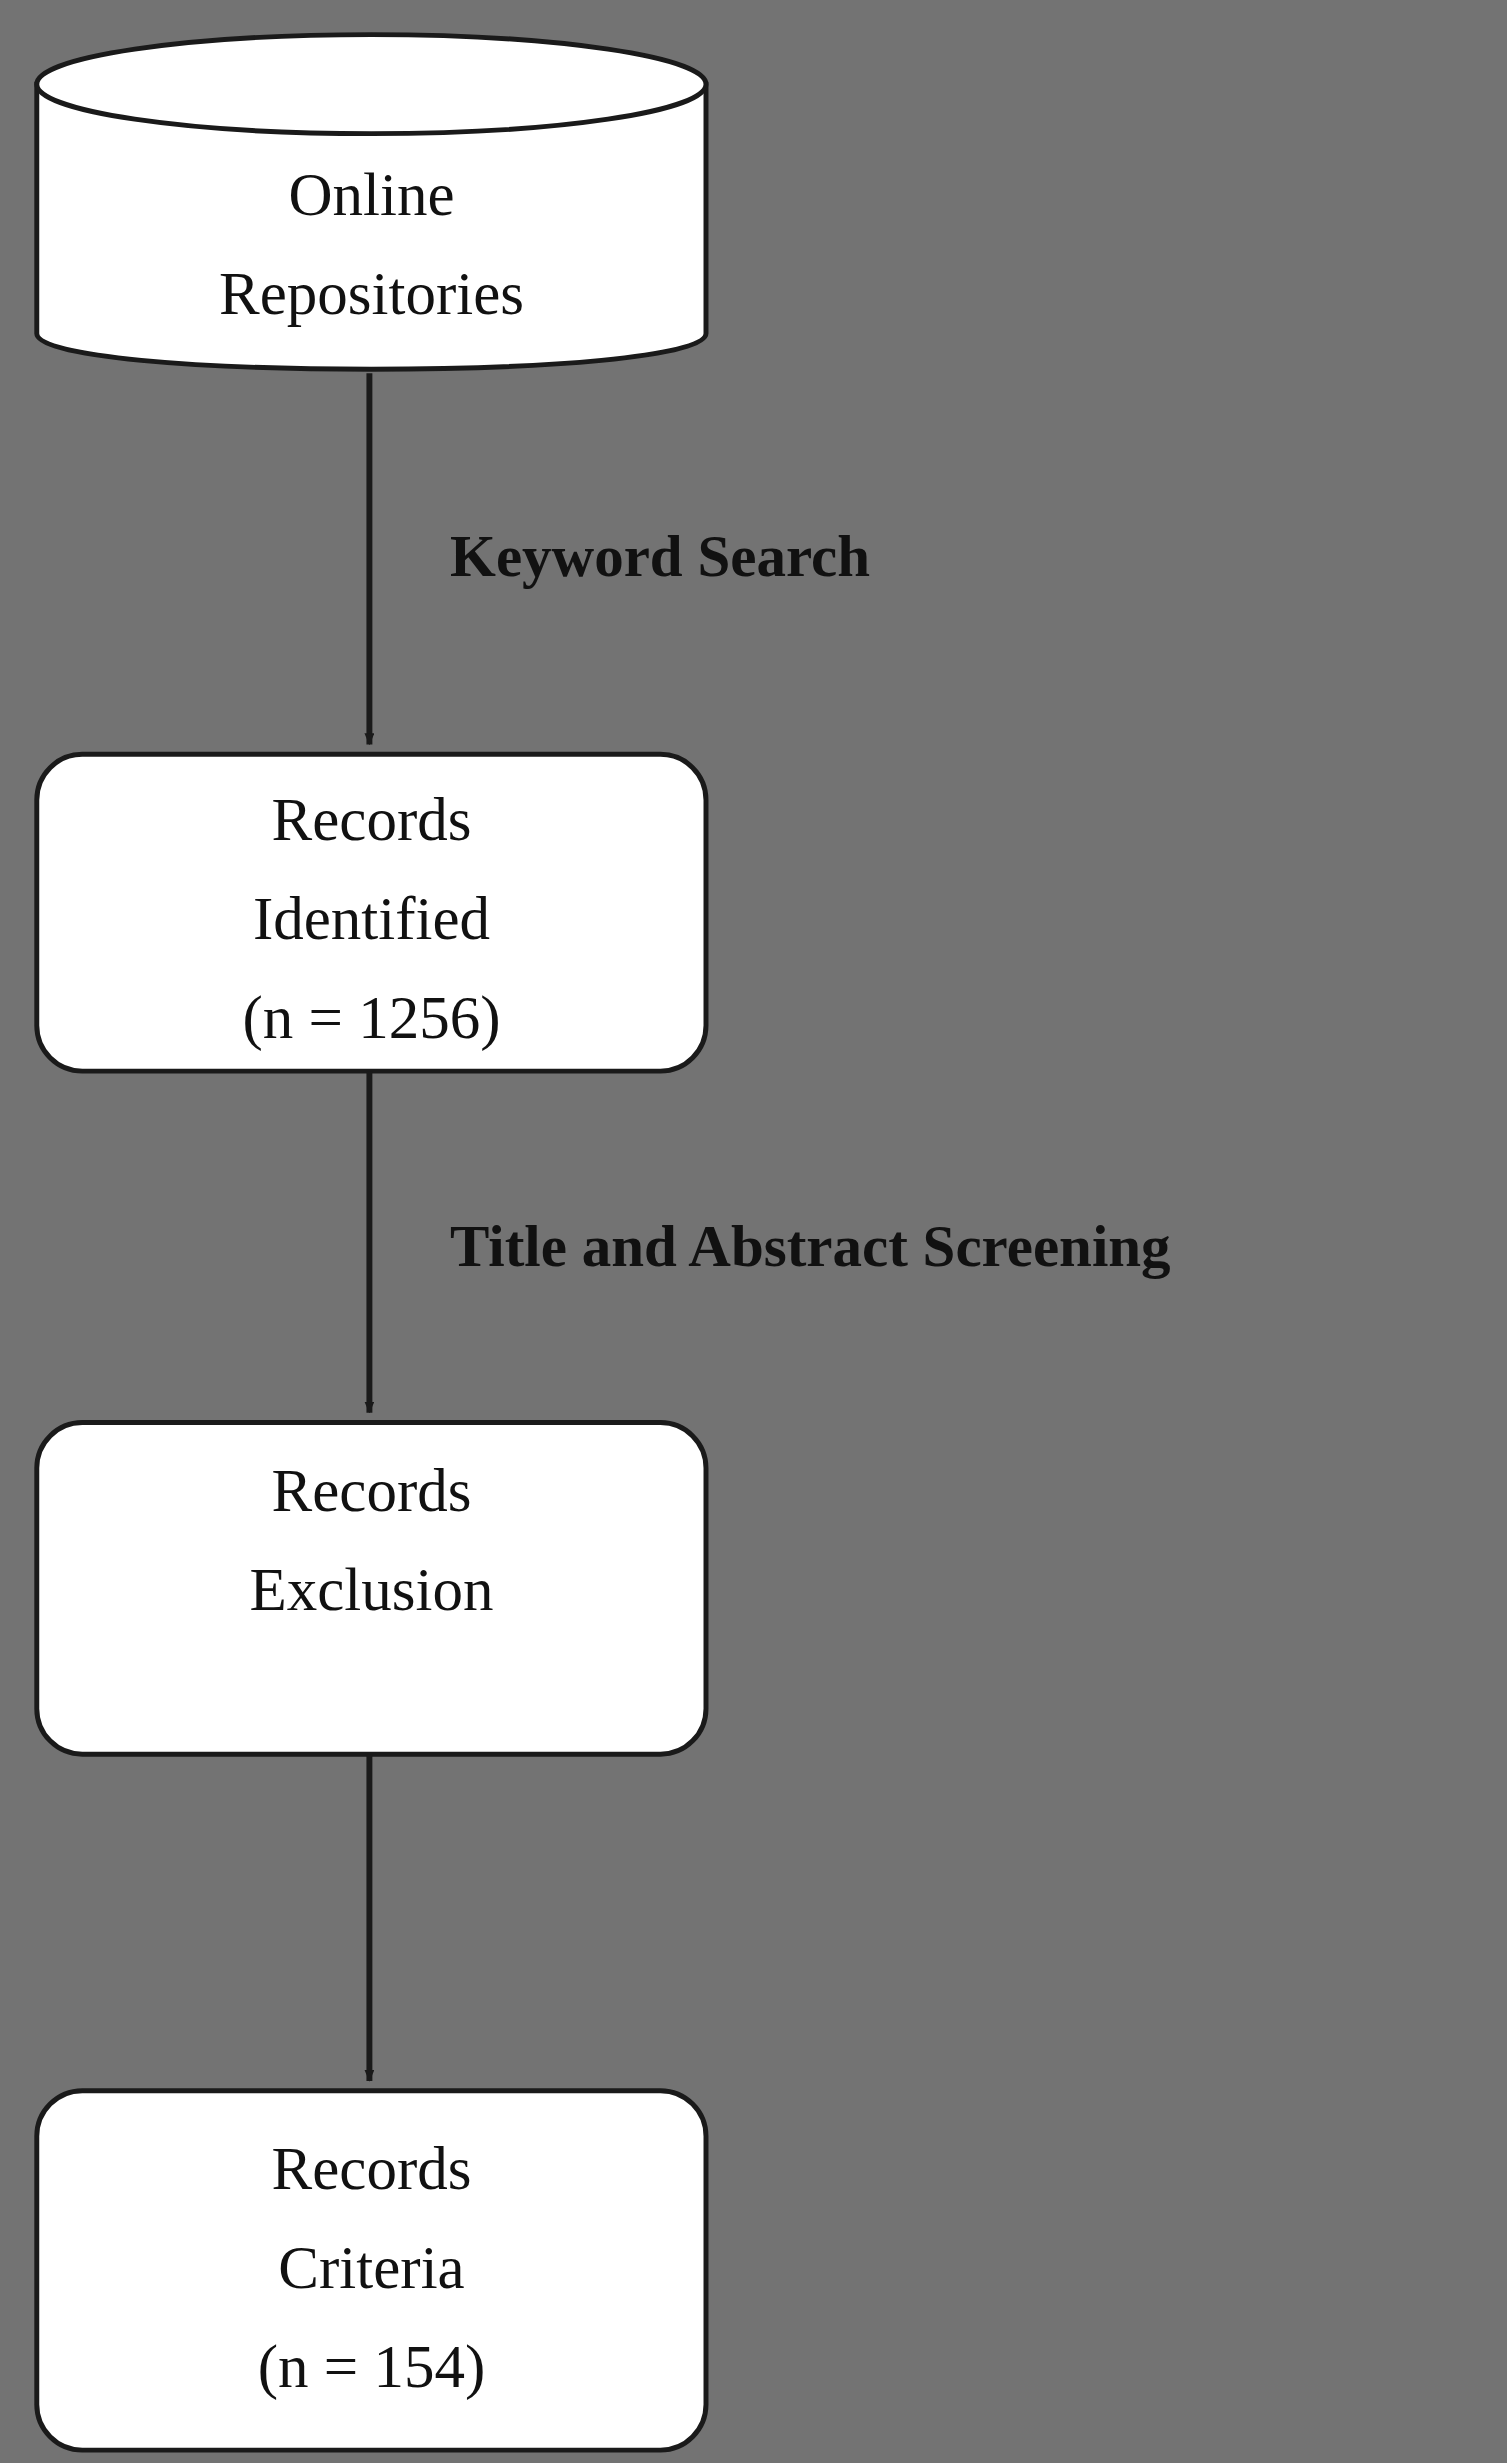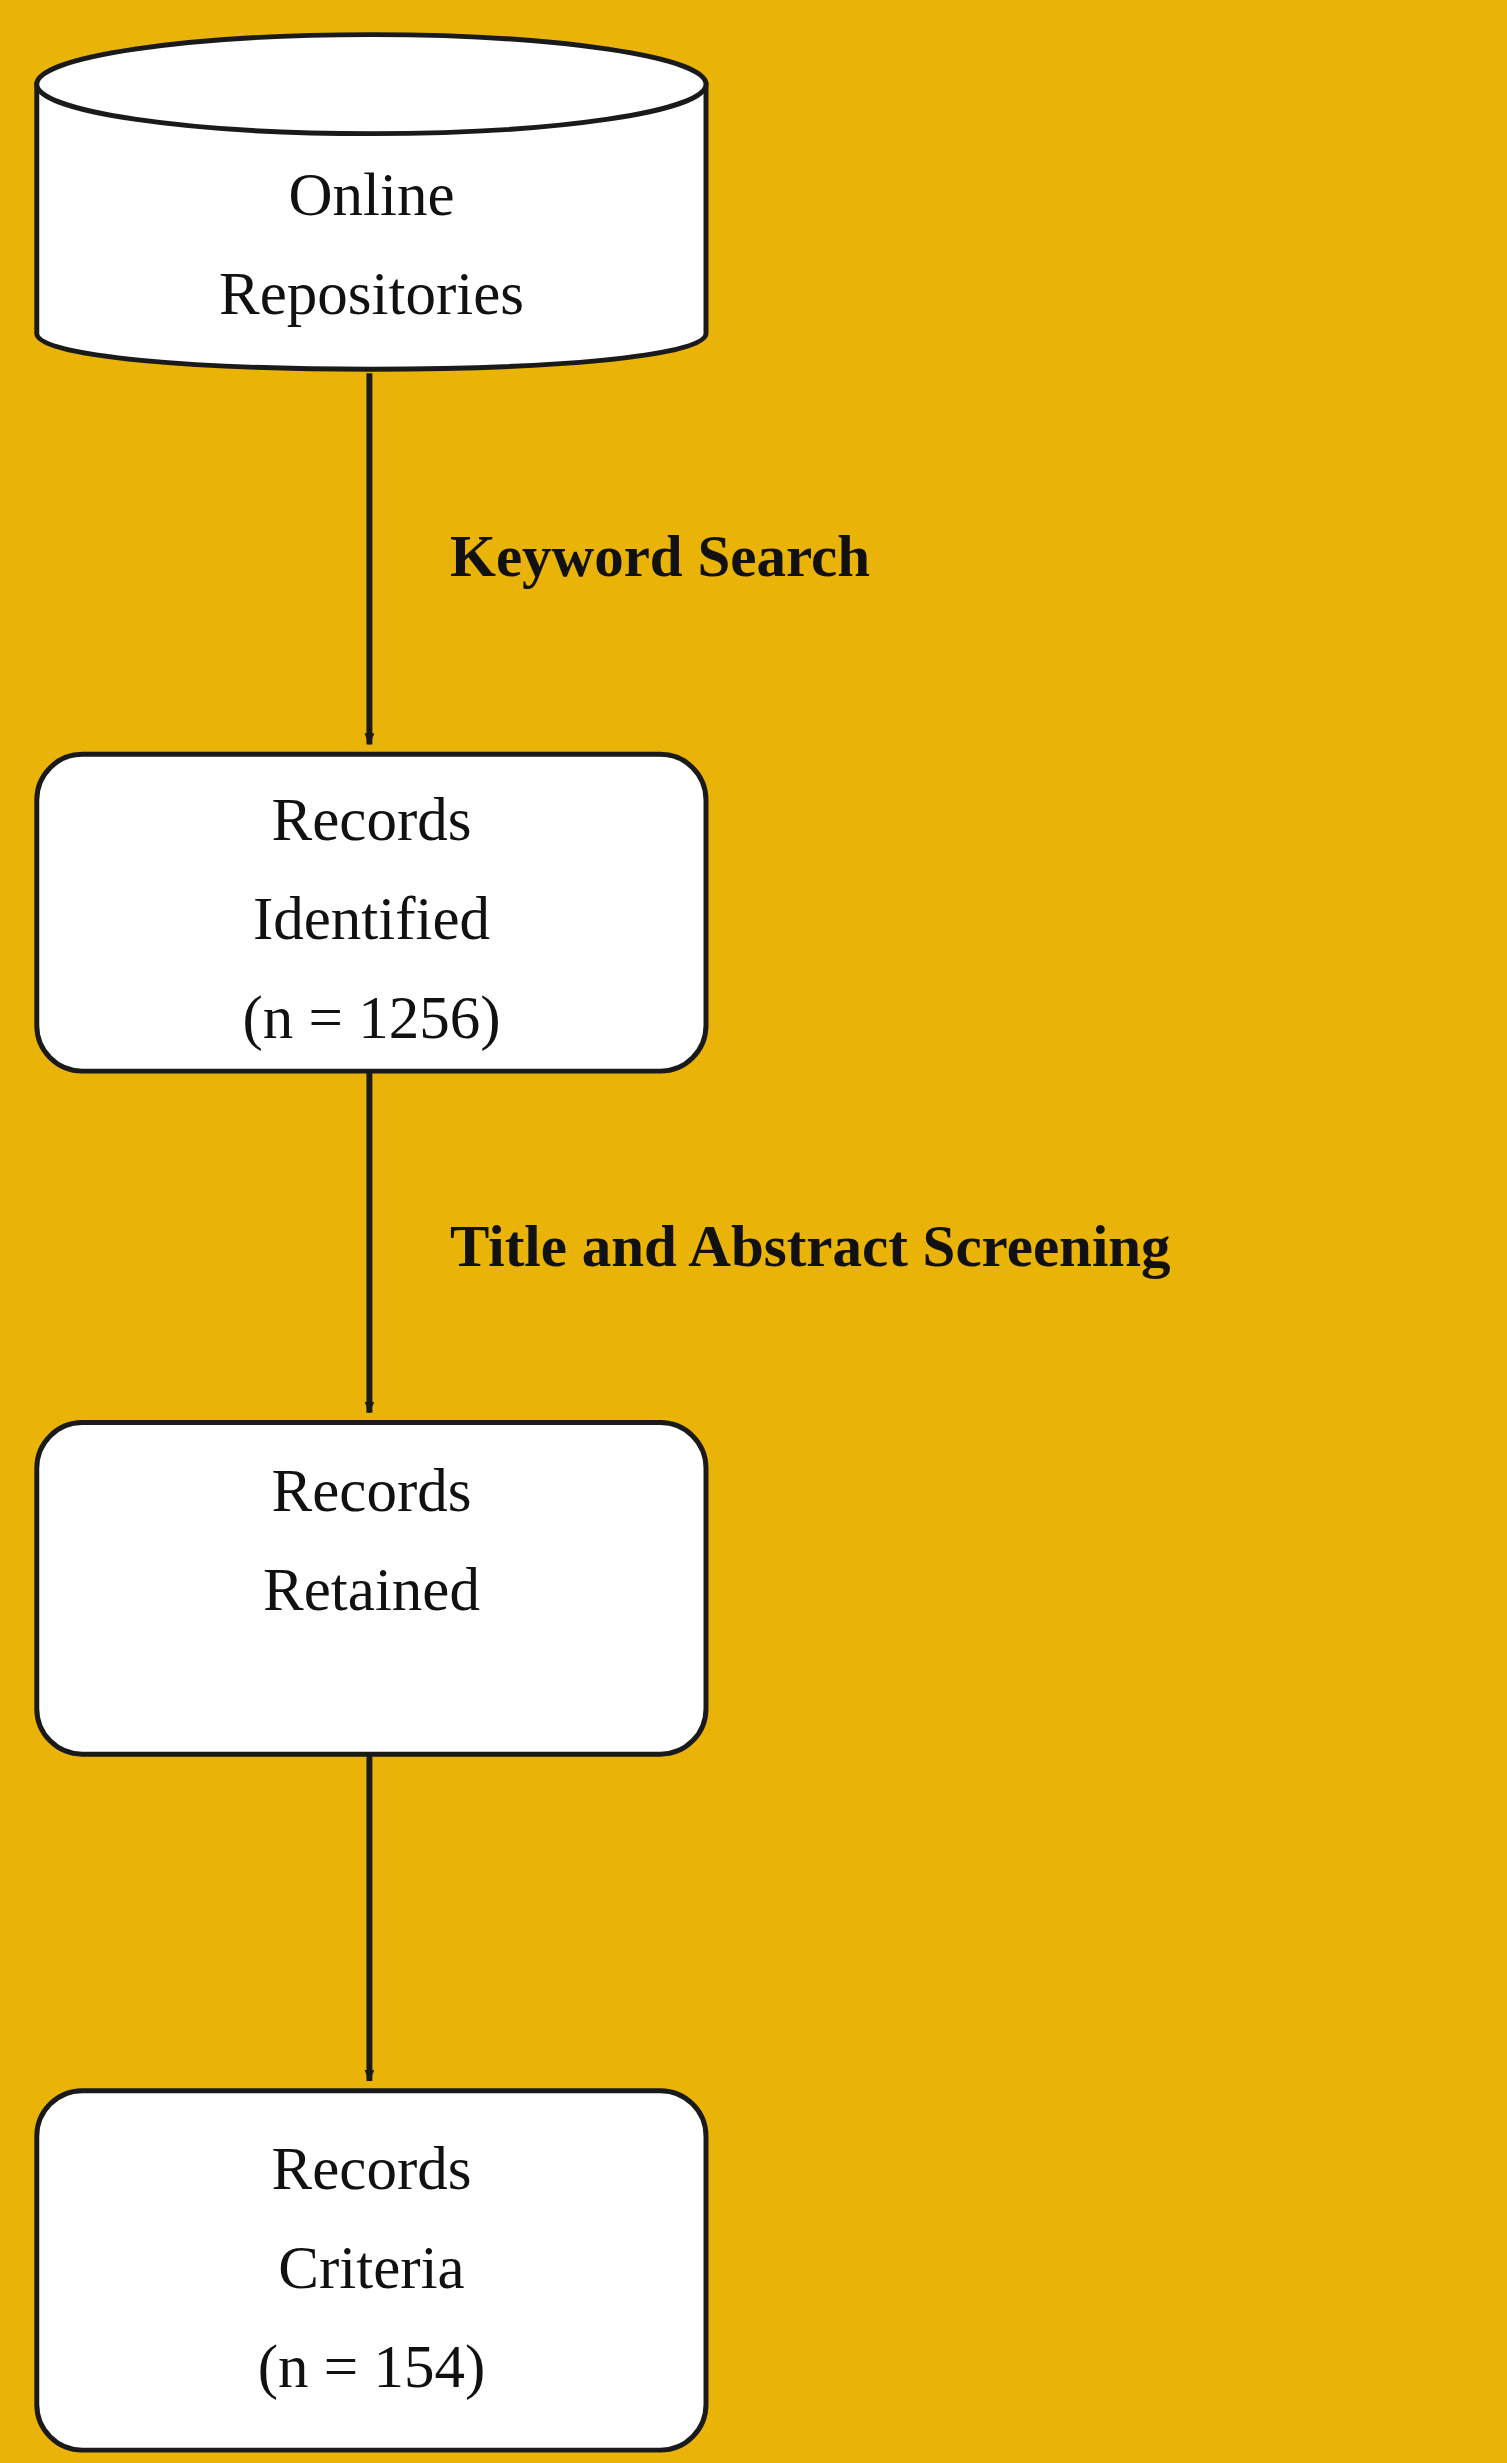--- a/index.html
+++ b/index.html
@@ -7,21 +7,21 @@
     padding: 0;
     background: #ffffff;
   }
   body {
     font-family: "Liberation Serif", "DejaVu Serif", serif;
   }
   #page {
     position: relative;
     width: 1508px;
     height: 2463px;
-    background: #eab308;
+    background: #737373;
     overflow: hidden;
   }
   #flow-svg {
     position: absolute;
     left: 0;
     top: 0;
     width: 1508px;
     height: 2463px;
   }
   .node-text {
@@ -83,21 +83,21 @@
   </div>
 
   <div class="node-text" style="left:37px; top:770px; width:669px;">
     <span class="tline">Records</span>
     <span class="tline">Identified</span>
     <span class="tline">(n = 1256)</span>
   </div>
 
   <div class="node-text" style="left:37px; top:1441px; width:669px;">
     <span class="tline">Records</span>
-    <span class="tline">Retained</span>
+    <span class="tline">Exclusion</span>
   </div>
 
   <div class="node-text" style="left:37px; top:2119px; width:669px;">
     <span class="tline">Records</span>
     <span class="tline">Criteria</span>
     <span class="tline">(n = 154)</span>
   </div>
 
   <div class="edge-label" style="left:450px; top:510px;">
     <span class="tline">Keyword Search</span>

